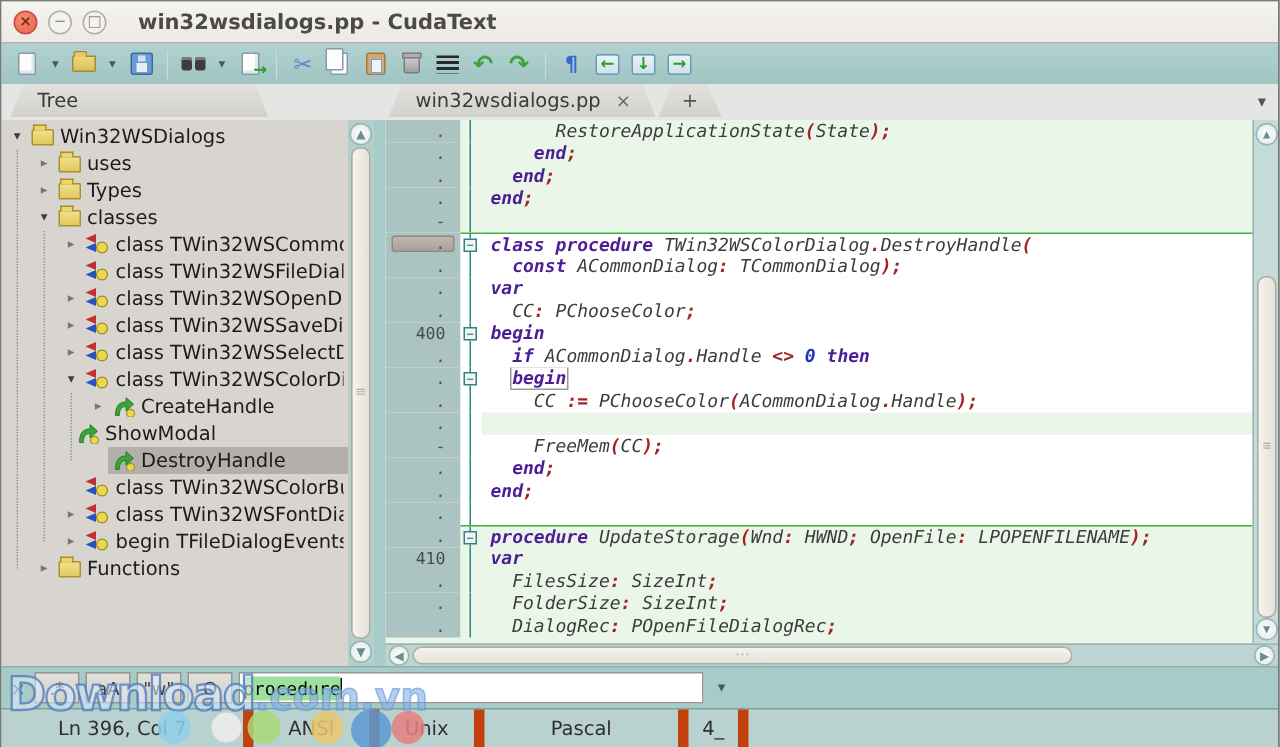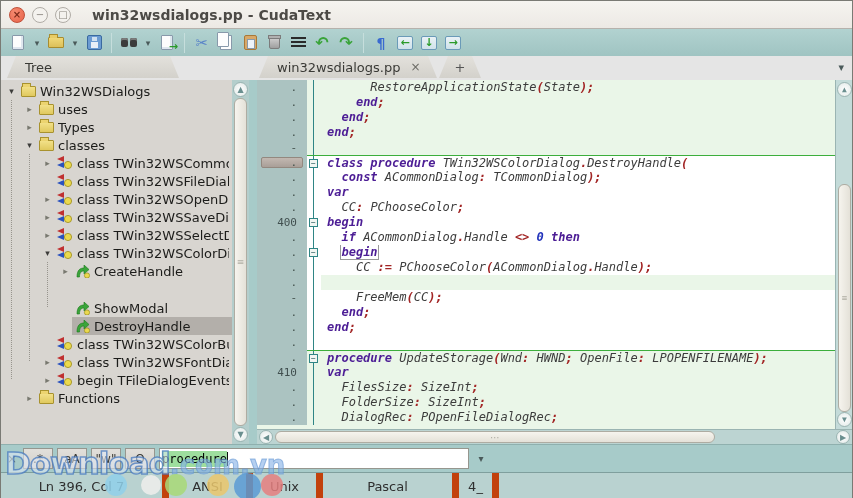--- a/index.html
+++ b/index.html
@@ -336,21 +336,21 @@
             <span class="rowinner">
               <span class="ticon">
                 <svg width="15" height="13" viewBox="0 0 15 13">
                   <path d="M2 12 C2 5 5 3 9 3 L9 0 L14 4.5 L9 9 L9 6 C6.5 6 4.5 7.5 4.5 12 Z" fill="#3aa43a" stroke="#1a7a1a" stroke-width="0.6"></path>
                   <circle cx="12" cy="10.5" r="2.6" fill="#ead94e" stroke="#9a8a1a" stroke-width="0.7"></circle>
                 </svg>
               </span>
               <span class="tlabel">CreateHandle</span>
             </span>
           </div>
-          <div class="trow" style="padding-left: 58px; margin-top: 19px;">
+          <div class="trow" style="padding-left: 34px;">
             <span class="texp"></span>
             <span class="rowinner">
               <span class="ticon">
                 <svg width="15" height="13" viewBox="0 0 15 13">
                   <path d="M2 12 C2 5 5 3 9 3 L9 0 L14 4.5 L9 9 L9 6 C6.5 6 4.5 7.5 4.5 12 Z" fill="#3aa43a" stroke="#1a7a1a" stroke-width="0.6"></path>
                   <circle cx="12" cy="10.5" r="2.6" fill="#ead94e" stroke="#9a8a1a" stroke-width="0.7"></circle>
                 </svg>
               </span>
               <span class="tlabel">ShowModal</span>
             </span>

